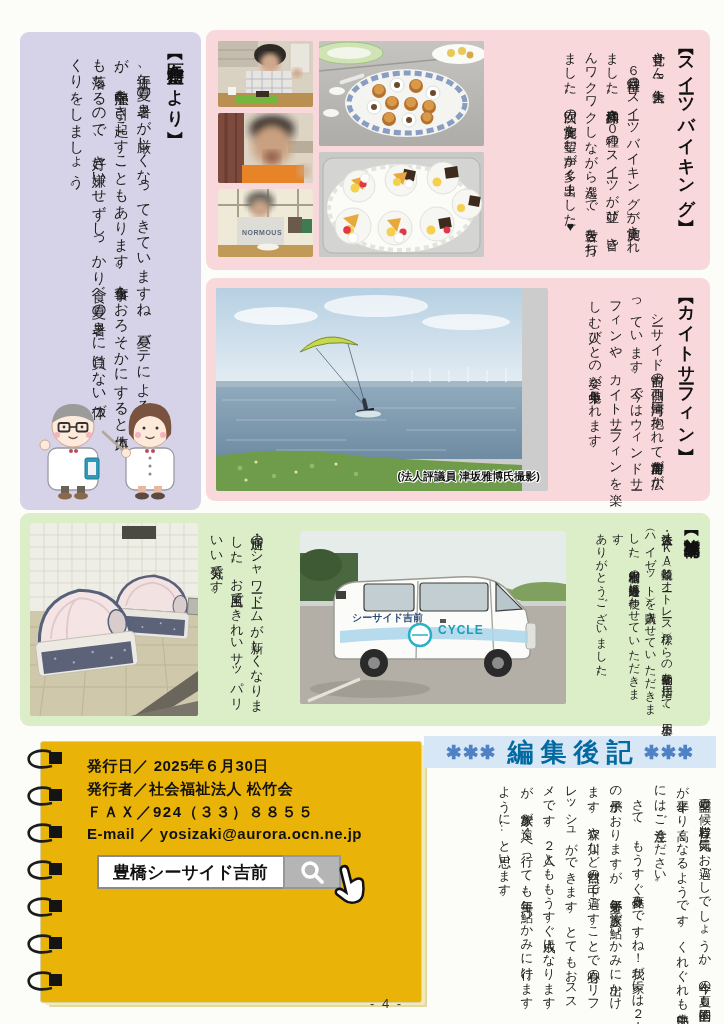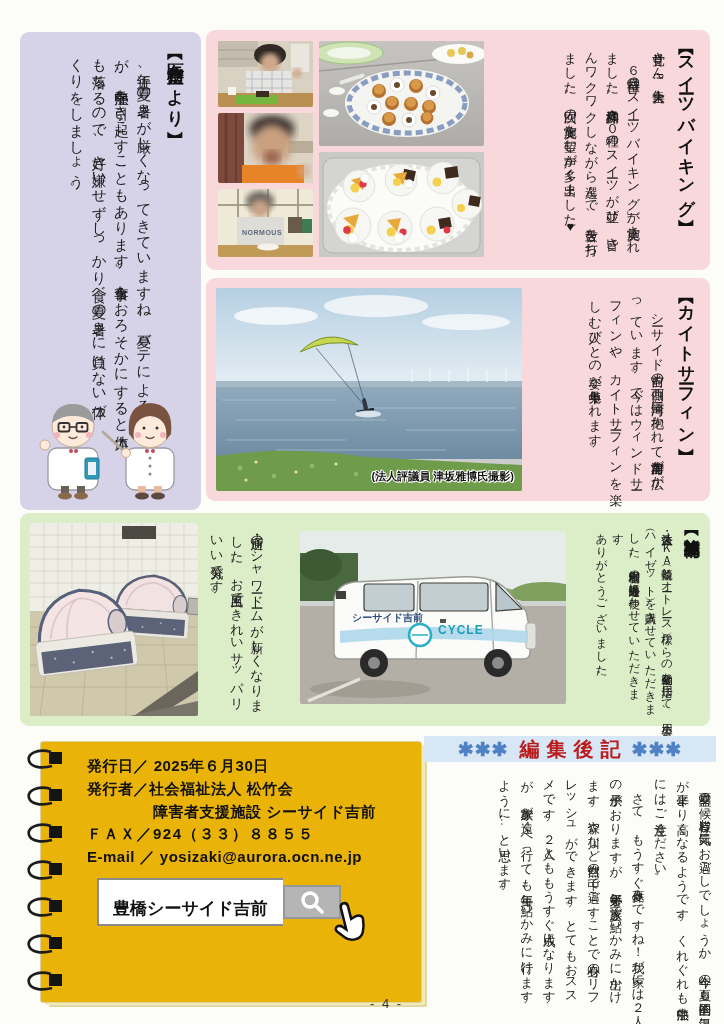--- a/index.html
+++ b/index.html
@@ -24,21 +24,21 @@
   .sp1{left:12px;top:11px;width:95px;height:66px;}
   .sp2{left:12px;top:83px;width:95px;height:70px;}
   .sp3{left:12px;top:159px;width:95px;height:68px;}
   .sp4{left:113px;top:11px;width:165px;height:105px;}
   .sp5{left:113px;top:122px;width:165px;height:105px;}
   .sweets-text{position:absolute;top:13px;right:12px;height:214px;}
   .sweets-text .vtitle{font-size:17px;letter-spacing:1px;margin-left:8px;}
   .sweets-text .vsub{font-size:13px;margin-left:5px;}
   .sweets-text .vbody{font-size:13px;line-height:1.62;}
 
-  .kp{left:10px;top:10px;width:306px;height:203px;}
+  .kp{left:10px;top:10px;width:332px;height:203px;}
   .kite-text{position:absolute;top:14px;right:12px;height:200px;}
   .kite-text .vtitle{font-size:17px;letter-spacing:1px;margin-left:8px;}
   .kite-text .vbody{font-size:13px;line-height:1.6;}
   .photo-caption{position:absolute;right:8px;bottom:7px;font-size:11px;font-weight:bold;color:#111;
     text-shadow:-1px 0 #fff,1px 0 #fff,0 -1px #fff,0 1px #fff,-1px -1px #fff,1px 1px #fff;}
 
   .fp1{left:10px;top:10px;width:168px;height:193px;}
   .fp2{left:280px;top:18px;width:266px;height:173px;}
   .fac-shower{position:absolute;left:186px;top:14px;height:190px;}
   .fac-shower .vbody{font-size:13px;line-height:1.55;}
@@ -49,29 +49,29 @@
   .notepad{position:absolute;left:40px;top:741px;width:380px;height:260px;background:#eab308;
     border:1px solid #dcd29e;border-radius:3px;
     box-shadow:4px 3px 0 -1px #f2eab8,7px 6px 0 -2px #e2d8a4;}
   .rings{position:absolute;left:-16px;top:6px;display:flex;flex-direction:column;gap:15px;}
   .np-content{position:absolute;left:46px;top:13px;right:12px;color:#111;font-weight:bold;
     font-size:15px;line-height:1.52;letter-spacing:.5px;}
   .np-indent{padding-left:66px;}
   .np-wide{letter-spacing:1.5px;}
   .search-row{margin-top:9px;margin-left:10px;display:flex;align-items:center;position:relative;width:262px;}
   .search-input{width:170px;height:30px;background:#fff;border:2px solid #8a8a8a;border-right:none;
-    font-family:"Liberation Sans",sans-serif;font-size:17px;font-weight:bold;color:#111;padding:14px 0 0 14px;outline:none;}
+    font-family:"Liberation Sans",sans-serif;font-size:17px;font-weight:bold;color:#111;padding:0 0 0 14px;outline:none;}
   .search-btn{width:58px;height:34px;background:#b5b5b5;border:2px solid #979797;display:flex;
     align-items:center;justify-content:center;cursor:pointer;padding:0;}
   .hand{position:absolute;right:-12px;bottom:-24px;}
 
   .editorial{position:absolute;left:424px;top:736px;width:292px;height:286px;}
   .ed-header{display:flex;align-items:center;justify-content:center;background:#d8e7f6;padding:3px 0;}
   .ed-stars{color:#4e82c4;font-size:19px;font-weight:bold;letter-spacing:1px;line-height:1;}
-  .ed-title{color:#b91c1c;font-size:20px;font-weight:bold;letter-spacing:7px;margin:0 4px 0 11px;line-height:1;}
+  .ed-title{color:#0369a1;font-size:26px;font-weight:bold;letter-spacing:7px;margin:0 4px 0 11px;line-height:1;}
   .ed-body{writing-mode:vertical-rl;text-orientation:mixed;height:238px;margin-top:9px;margin-left:auto;
     font-size:12.5px;line-height:1.78;color:#222;}
   .ed-body p{margin:0;}
 
   .pagenum{position:absolute;left:370px;top:996px;font-size:13px;color:#333;letter-spacing:2px;}
 </style>
 </head>
 <body>
 
 <div class="page">
@@ -493,21 +493,20 @@
           <rect x="24" y="4" width="13" height="12" fill="#141414"></rect>
         </svg>
       <svg width="40" height="22">
           <path d="M26 4 C12 0 2 6 4 13 C6 19 16 21 27 18" fill="none" stroke="#1c1c1c" stroke-width="2.6"></path>
           <rect x="24" y="4" width="13" height="12" fill="#141414"></rect>
         </svg>
     </div>
     <div class="np-content">
       <div>発行日／ 2025年６月30日</div>
       <div>発行者／社会福祉法人 松竹会</div>
-      <div class="np-indent">障害者支援施設 シーサイド吉前</div>
       <div class="np-wide">ＦＡＸ／924（３３）８８５５</div>
       <div>E-mail ／ yosizaki@aurora.ocn.ne.jp</div>
       <div class="search-row">
         <input class="search-input" type="text" value="豊橋シーサイド吉前" style="">
         <button class="search-btn">
           <svg width="26" height="26" viewBox="0 0 26 26">
             <circle cx="11" cy="11" r="7" fill="none" stroke="#fff" stroke-width="3.4"></circle>
             <line x1="16.5" y1="16.5" x2="23" y2="23" stroke="#fff" stroke-width="3.8" stroke-linecap="round"></line>
           </svg>
         </button>

